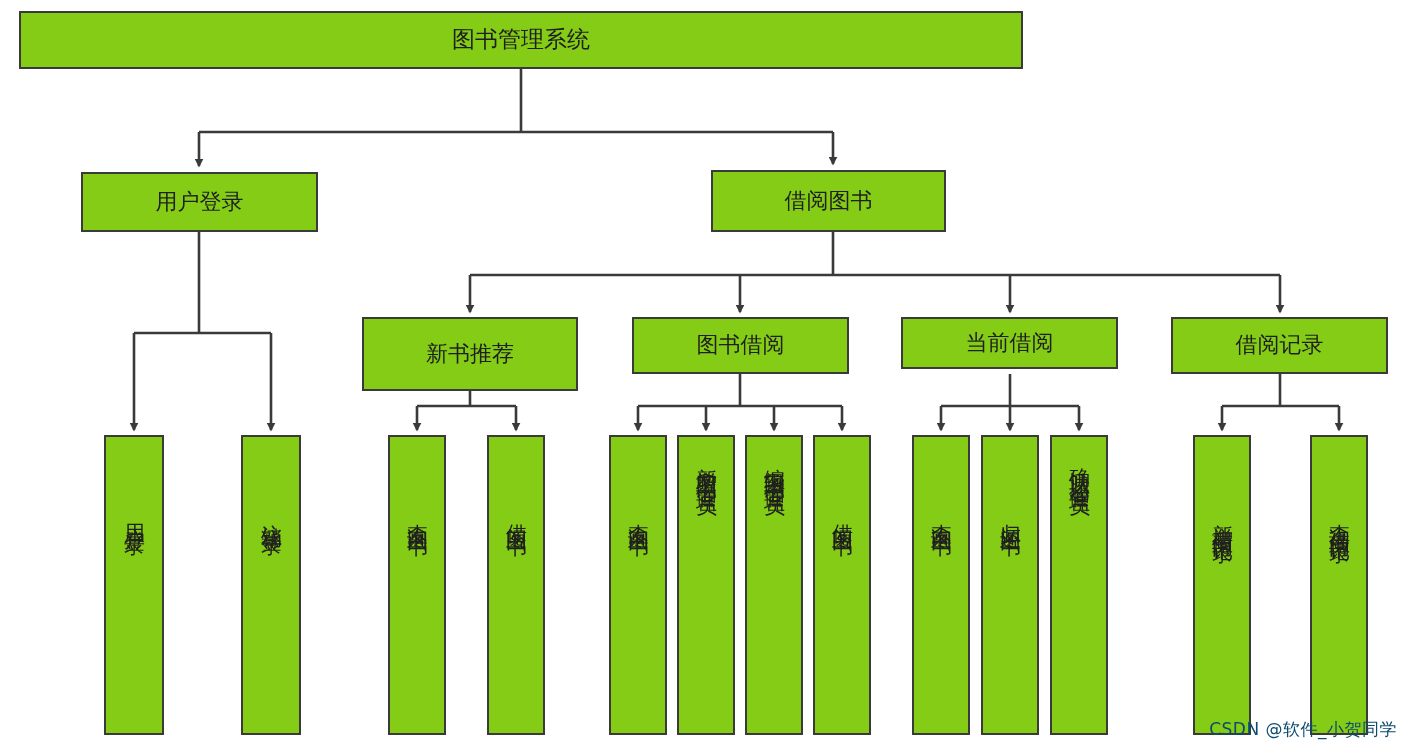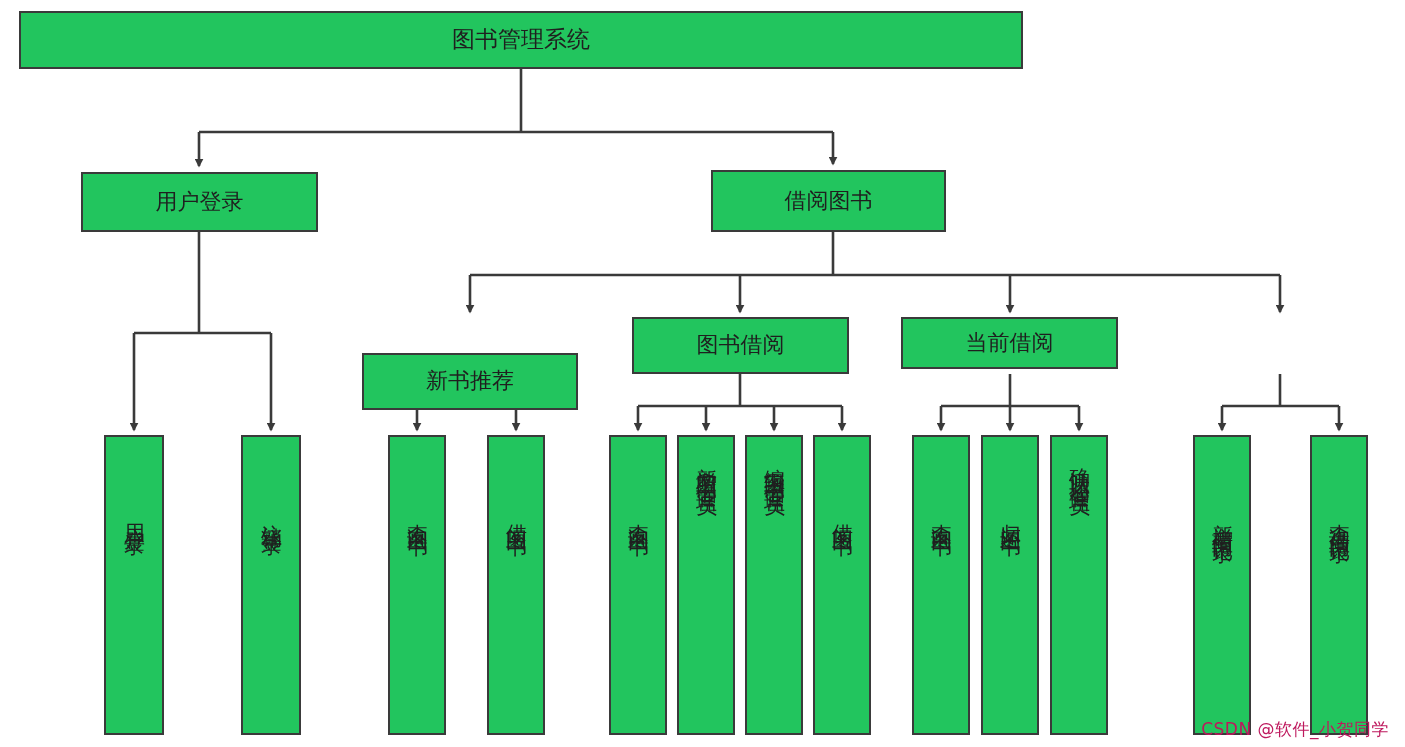--- a/index.html
+++ b/index.html
@@ -22,21 +22,21 @@
     position: absolute;
     left: 0;
     top: 0;
     width: 1405px;
     height: 747px;
     pointer-events: none;
   }
   .node {
     position: absolute;
     box-sizing: border-box;
-    background: #22c55e;
+    background: #84cc16;
     border: 2.5px solid #3a3a3a;
     display: flex;
     align-items: center;
     justify-content: center;
     text-align: left;
     color: #222222;
     z-index: 2;
   }
   .node-label {
     display: block;
@@ -65,24 +65,24 @@
     white-space: nowrap;
   }
   .leaf.align-mid .node-label {
     margin-top: 60px;
   }
   .leaf.align-top .node-label {
     margin-top: 4px;
   }
   .watermark {
     position: absolute;
-    right: 16px;
+    right: 8px;
     bottom: 6px;
     font-size: 17px;
-    color: #be185d;
+    color: #0c4a6e;
     letter-spacing: 0.5px;
     z-index: 3;
     white-space: nowrap;
   }
 </style>
 </head>
 <body>
 
 <div id="diagram-root">
 
@@ -141,32 +141,35 @@
   </div>
 
   <div class="node level-1" style="left:81px; top:172px; width:237px; height:60px;">
     <span class="node-label">用户登录</span>
   </div>
 
   <div class="node level-1" style="left:711px; top:170px; width:235px; height:62px;">
     <span class="node-label">借阅图书</span>
   </div>
 
-  <div class="node level-2" style="left:362px; top:317px; width:216px; height:57px;margin-top:36px;">
+  <div class="node level-2" style="left:362px; top:317px; width:216px; height:74px;">
     <span class="node-label">新书推荐</span>
   </div>
 
   <div class="node level-2" style="left:632px; top:317px; width:217px; height:57px;">
     <span class="node-label">图书借阅</span>
   </div>
 
   <div class="node level-2" style="left:901px; top:317px; width:217px; height:52px;">
     <span class="node-label">当前借阅</span>
   </div>
 
+  <div class="node level-2" style="left:1171px; top:317px; width:217px; height:57px;">
+    <span class="node-label">借阅记录</span>
+  </div>
 
   <div class="node leaf align-mid" style="left:104px; top:435px; width:60px; height:300px;">
     <span class="node-label">用户登录</span>
   </div>
 
   <div class="node leaf align-mid" style="left:241px; top:435px; width:60px; height:300px;">
     <span class="node-label">注销登录</span>
   </div>
 
   <div class="node leaf align-mid" style="left:388px; top:435px; width:58px; height:300px;">

